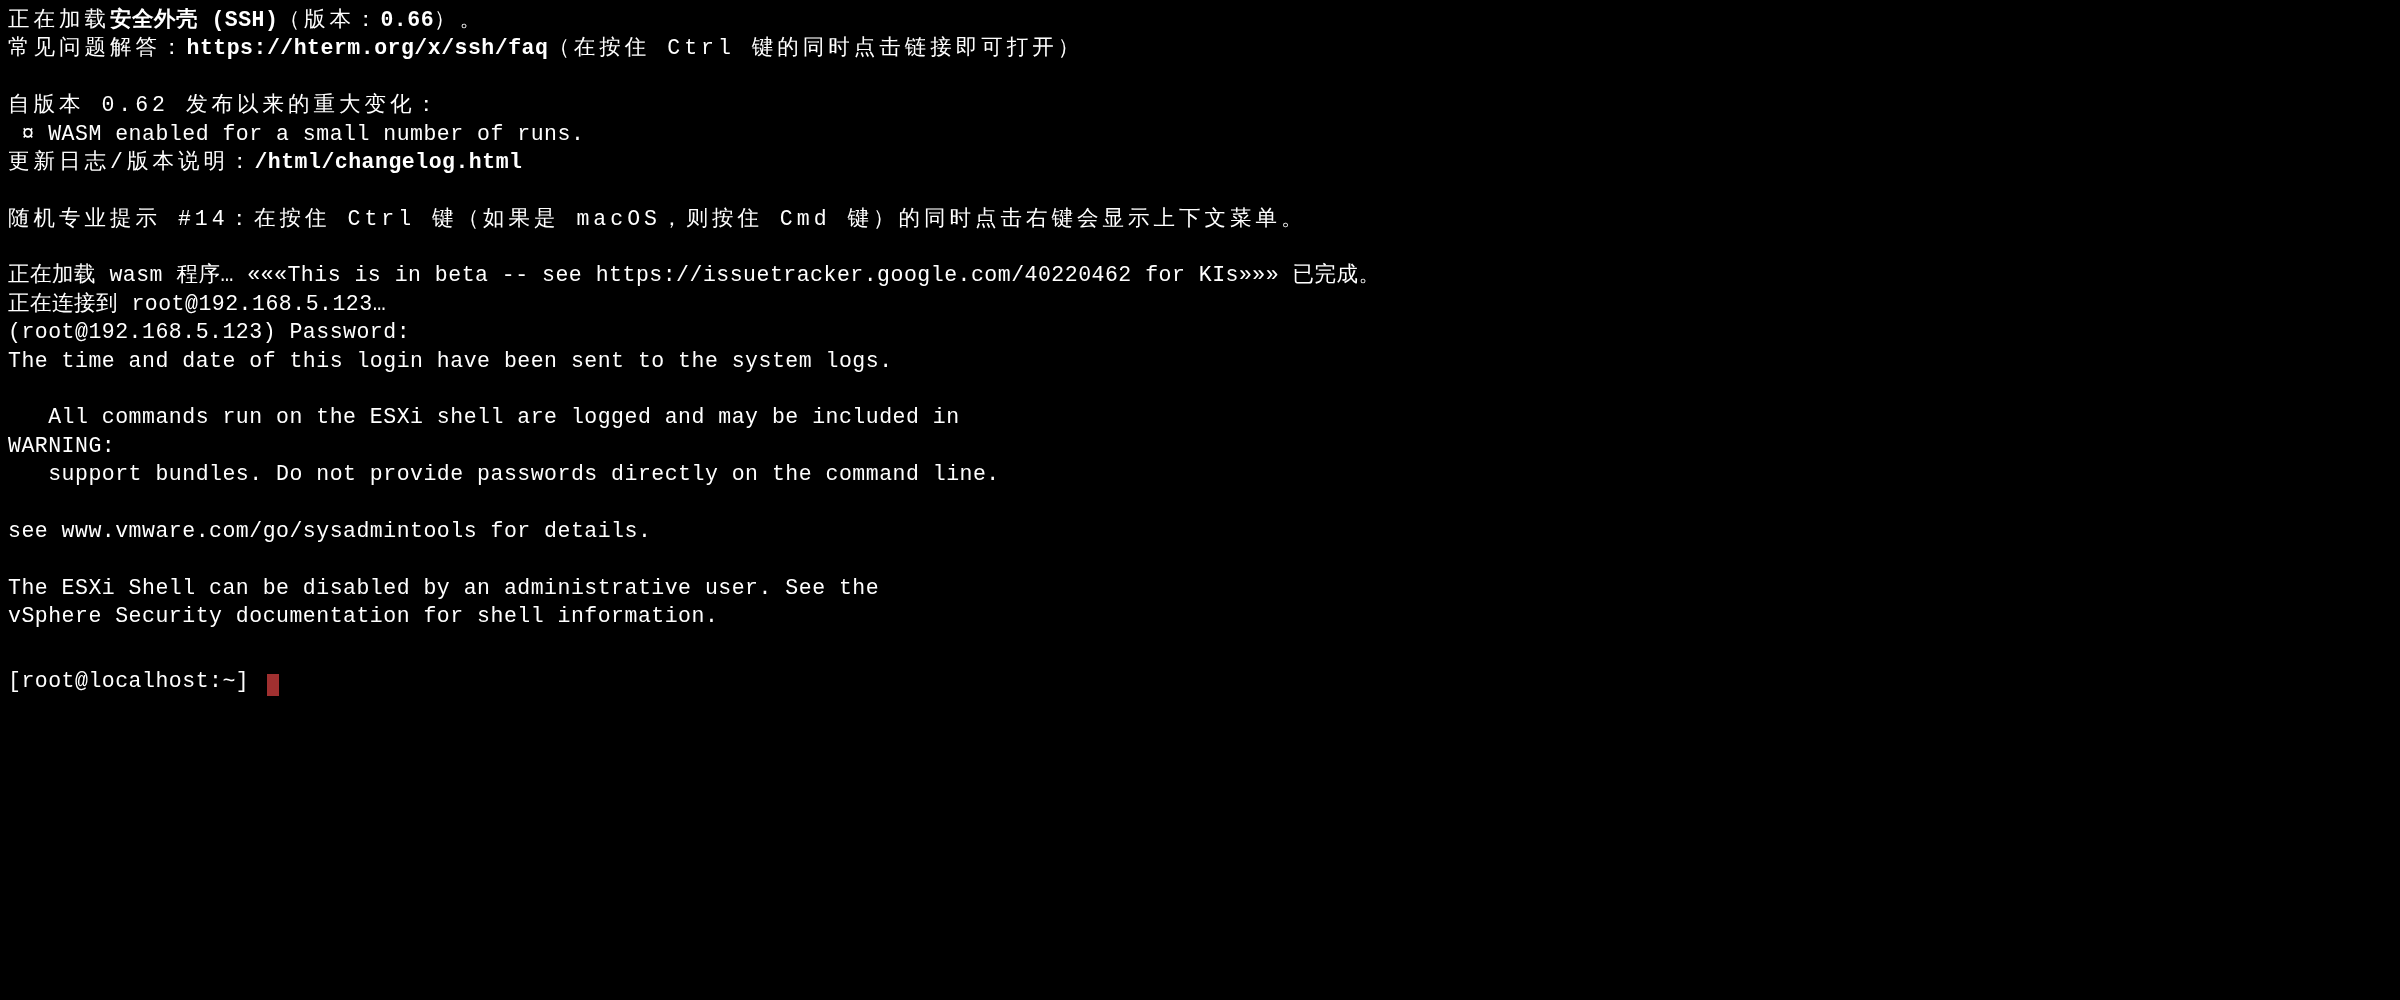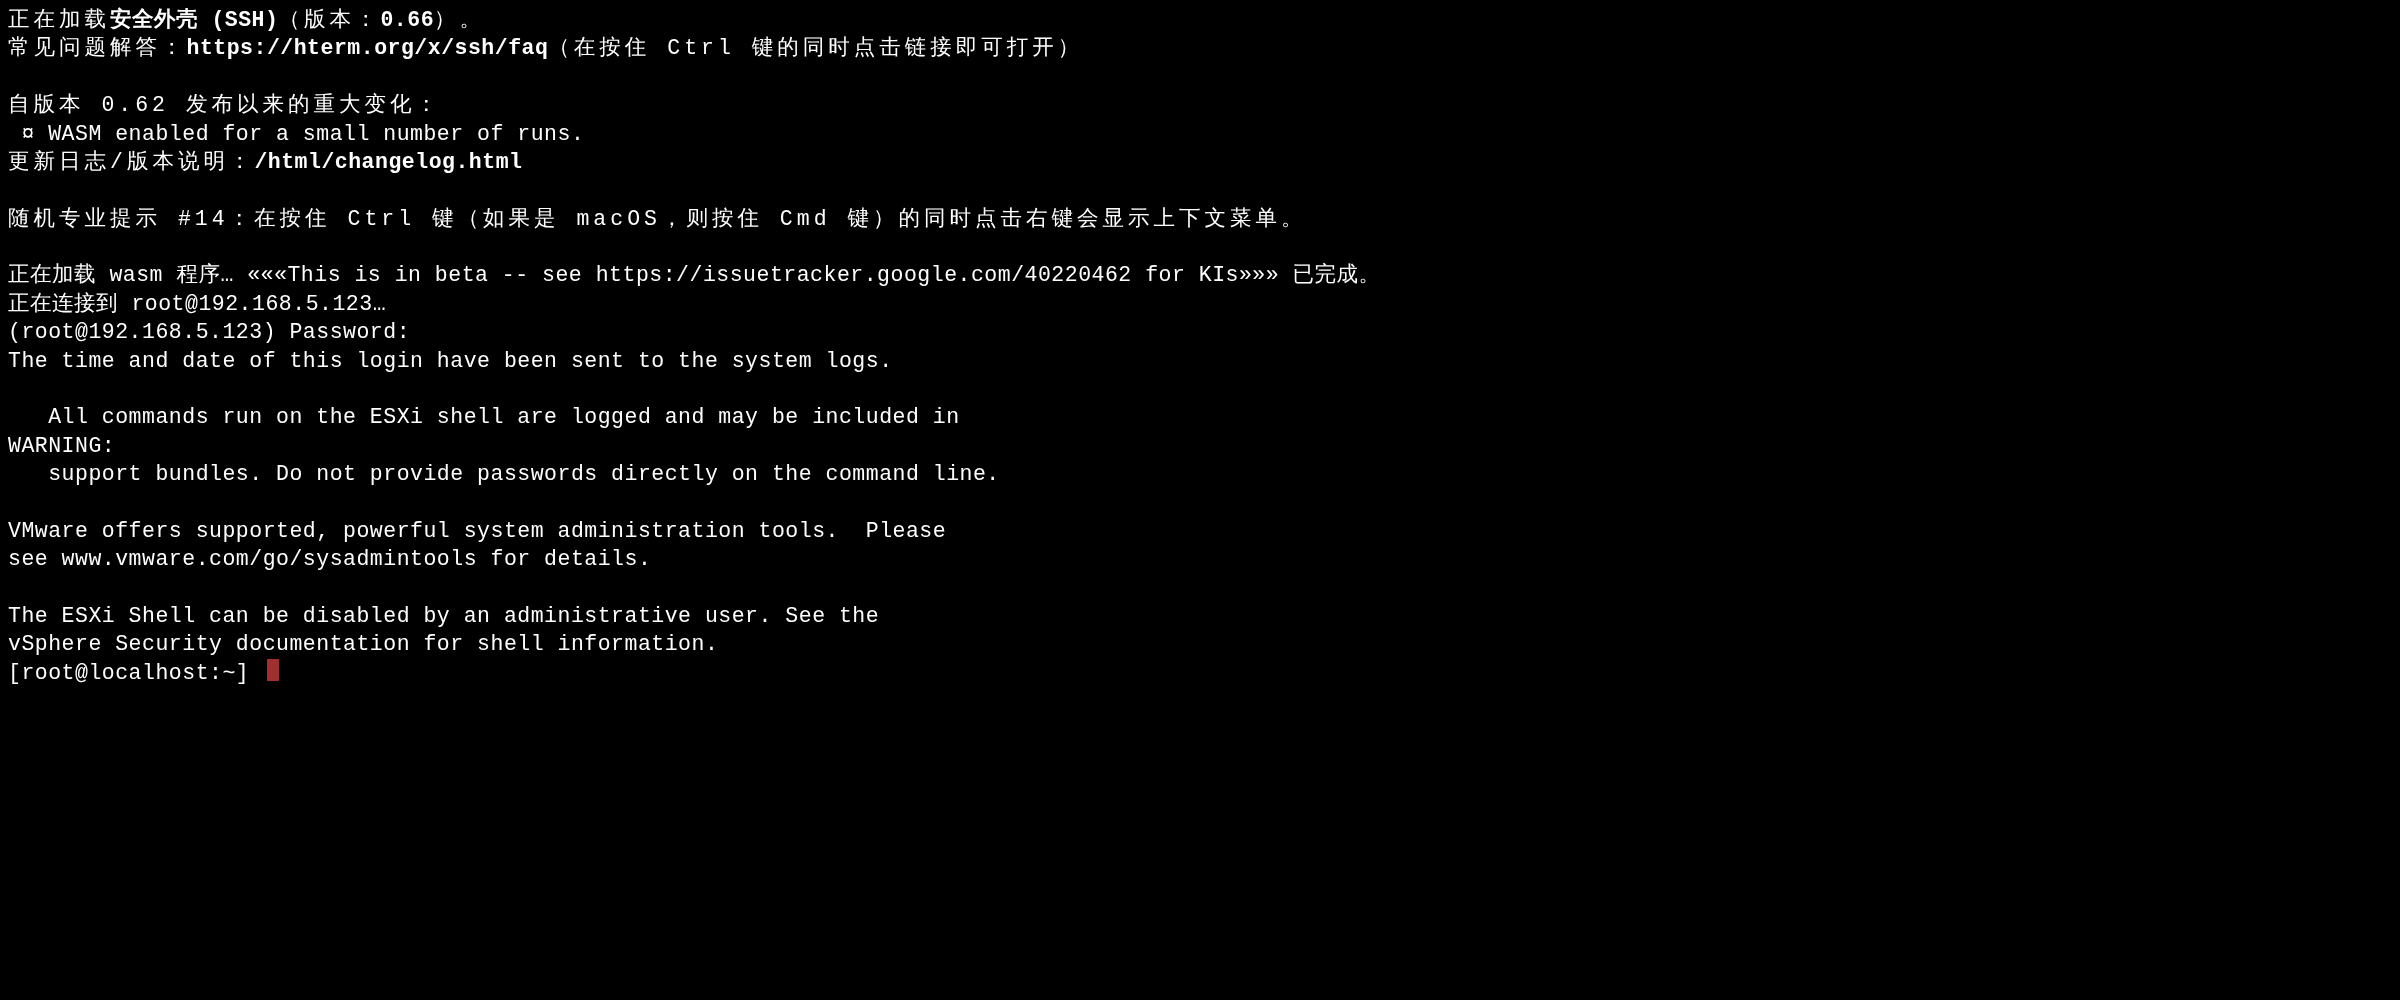--- a/index.html
+++ b/index.html
@@ -32,21 +32,22 @@
     .cursor {
       display: inline-block;
       width: 12px;
       height: 22px;
       background: #a03030;
       vertical-align: text-bottom;
       margin-left: 4px;
     }
     .prompt-line {
       display: flex;
-      align-items: flex-start;
+      align-items: flex-end;
+      margin-top: 37px;
     }
   </style>
 </head>
 <body>
 
 <div>
 
   <div class="line"><span class="cjk">正在加载</span><span class="bold">安全外壳 (SSH)</span><span class="cjk">（版本：</span><span class="bold">0.66</span><span class="cjk">）。</span></div>
 
   <div class="line"><span class="cjk">常见问题解答：</span><span class="bold">https://hterm.org/x/ssh/faq</span><span class="cjk">（在按住 Ctrl 键的同时点击链接即可打开）</span></div>
@@ -69,21 +70,20 @@
   <div class="line">The time and date of this login have been sent to the system logs.</div>
 
   <div class="line">&nbsp;</div>
 
   <div class="line">   All commands run on the ESXi shell are logged and may be included in</div>
   <div class="line">WARNING:</div>
   <div class="line">   support bundles. Do not provide passwords directly on the command line.</div>
 
   <div class="line">&nbsp;</div>
 
-  <div class="line">VMware offers supported, powerful system administration tools.  Please</div>
   <div class="line">see www.vmware.com/go/sysadmintools for details.</div>
 
   <div class="line">&nbsp;</div>
 
   <div class="line">The ESXi Shell can be disabled by an administrative user. See the</div>
   <div class="line">vSphere Security documentation for shell information.</div>
 
   <div class="line prompt-line"><span>[root@localhost:~] </span><span class="cursor"></span></div>
 
 </div>

